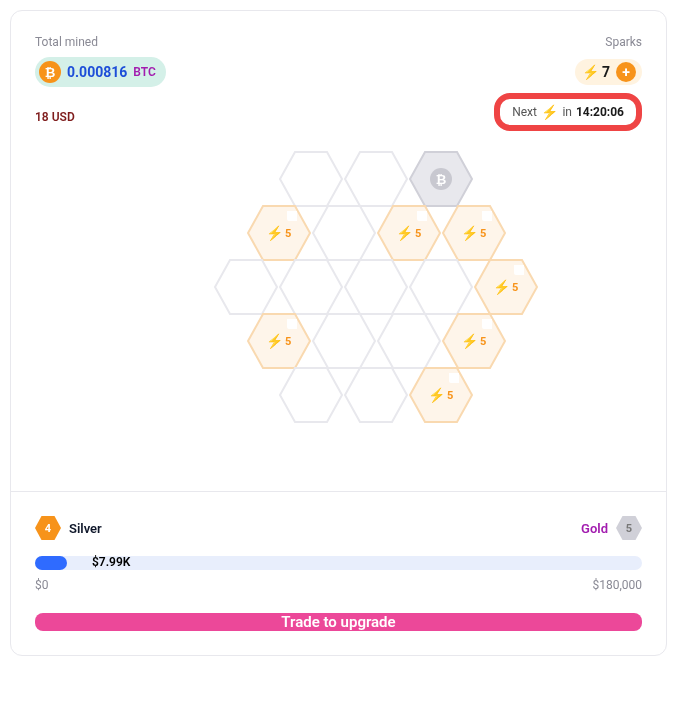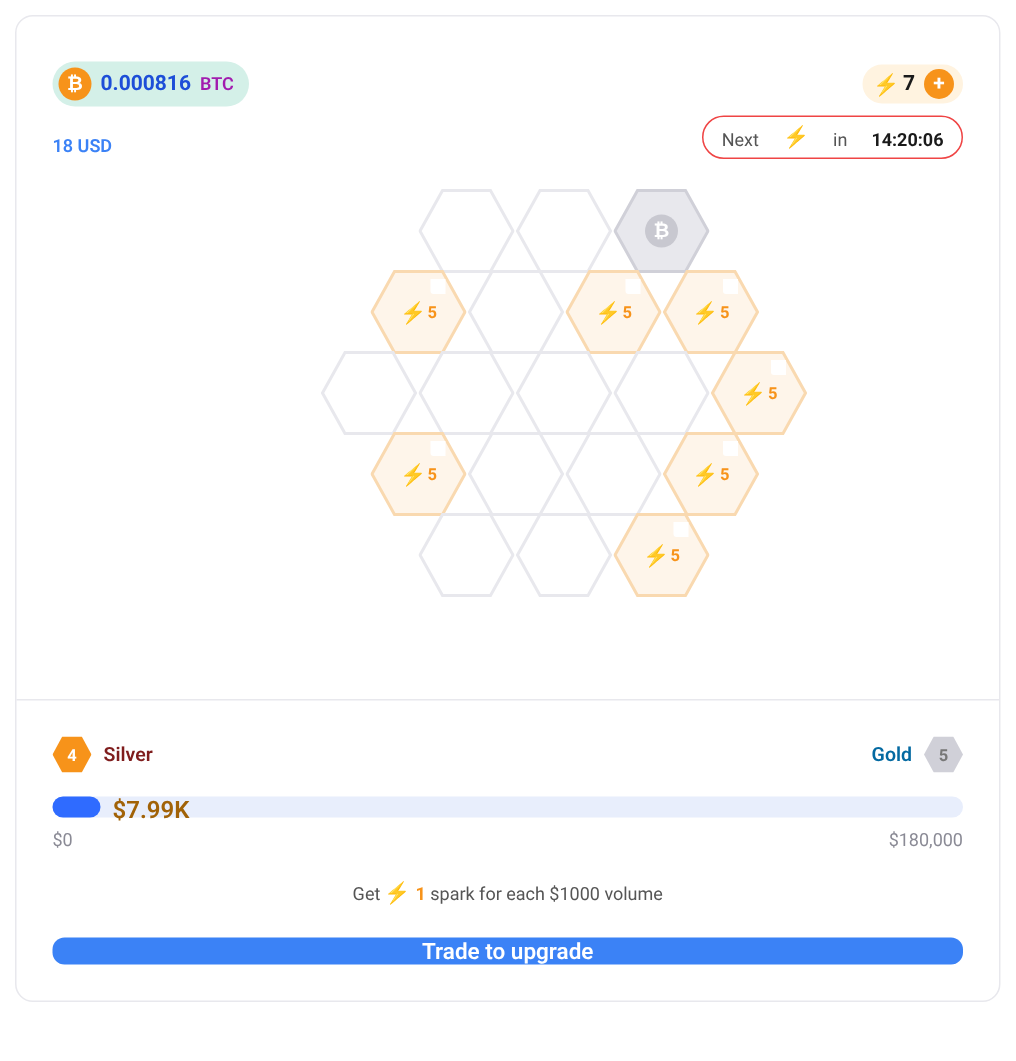--- a/index.html
+++ b/index.html
@@ -11,53 +11,57 @@
 .row{display:flex;justify-content:space-between;align-items:center;margin-top:6px}
 .mined{display:inline-flex;align-items:center;gap:6px;background:#d4f0e8;border-radius:16px;padding:4px 10px 4px 4px}
 .btc-ico{width:22px;height:22px;border-radius:50%;background:#f7931a;display:flex;align-items:center;justify-content:center;color:#fff;font-weight:700;font-size:13px}
 .amt{font-weight:700;font-size:14px;color:#1d4ed8}
 .cur{font-size:12px;color:#a21caf;font-weight:600}
 .sparks-badge{display:flex;align-items:center;gap:6px}
 .pill{display:inline-flex;align-items:center;gap:2px;background:#fff3e0;border-radius:16px;padding:3px 6px 3px 8px}
 .bolt{color:#f7931a;font-size:14px}
 .sparkn{font-weight:700;color:#1a1a1a;font-size:14px;margin-right:4px}
 .plus{width:20px;height:20px;border-radius:50%;background:#f7931a;color:#fff;display:flex;align-items:center;justify-content:center;font-size:14px;font-weight:700;cursor:pointer}
-.usd{font-size:12px;color:#3b82f6;margin-top:10px;font-weight:600}
-.next{font-size:12px;color:#555;border:1px solid #ef4444;border-radius:16px;padding:5px 12px;display:inline-flex;align-items:flex-end;gap:16px}
+.usd{font-size:12px;color:#7f1d1d;margin-top:10px;font-weight:600}
+.next{font-size:12px;color:#555;border:6px solid #ef4444;border-radius:16px;padding:5px 12px;display:inline-flex;align-items:center;gap:4px}
 .next .t{font-weight:700;color:#1a1a1a}
 .honeycomb{position:relative;width:100%;height:300px;margin-top:20px}
 .hex{position:absolute;width:64px;height:56px}
 .hex svg{width:100%;height:100%}
 .hex-fill{fill:#fff;stroke:#e8e8ed;stroke-width:2}
 .hex.active .hex-fill{fill:#fef5ea;stroke:#f9d9b0}
 .hex-inner{position:absolute;top:0;left:0;right:0;bottom:0;display:flex;align-items:center;justify-content:center;font-size:11px;font-weight:700;color:#f7931a;gap:1px}
 .hex.gray .hex-fill{fill:#e8e8ed;stroke:#d0d0d8}
 .gray-ico{width:22px;height:22px;border-radius:50%;background:#c8c8d0;display:flex;align-items:center;justify-content:center;color:#fff;font-weight:700;font-size:13px}
 .corner{position:absolute;top:6px;right:14px;width:10px;height:10px;background:#fff;border-radius:0 0 0 2px}
 .bottom{border-top:1px solid #e8e8ed;padding:24px}
 .level{display:flex;justify-content:space-between;align-items:center;margin-bottom:16px}
 .lv-left,.lv-right{display:flex;align-items:center;gap:8px}
 .hex-badge{position:relative;width:26px;height:24px}
 .hex-badge svg{width:100%;height:100%}
 .hex-badge .n{position:absolute;top:0;left:0;right:0;bottom:0;display:flex;align-items:center;justify-content:center;color:#fff;font-size:11px;font-weight:700}
-.lv-name{font-size:13px;font-weight:600;color:#7f1d1d}
-.lv-right .lv-name{color:#0369a1}
+.lv-name{font-size:13px;font-weight:600;color:#0f172a}
+.lv-right .lv-name{color:#a21caf}
 .prog{position:relative;height:14px;background:#e8eefc;border-radius:8px;margin-bottom:8px}
 .prog-fill{position:absolute;left:0;top:0;bottom:0;background:#2f6bff;border-radius:8px;width:5.3%;min-width:30px}
-.prog-val{position:absolute;left:40px;top:-1px;font-size:16px;font-weight:600;color:#a16207}
+.prog-val{position:absolute;left:57px;top:-1px;font-size:12px;font-weight:600;color:#000000}
 .range{display:flex;justify-content:space-between;font-size:12px;color:#8a8a95;margin-bottom:20px}
 .hint{text-align:center;font-size:12px;color:#555;margin-bottom:20px}
 .hint .b{color:#f7931a;font-weight:700}
-.cta{width:100%;background:#3b82f6;color:#fff;border:none;border-radius:8px;font-size:15px;font-weight:600;cursor:pointer}
+.cta{width:100%;background:#ec4899;color:#fff;border:none;border-radius:8px;font-size:15px;font-weight:600;cursor:pointer}
 </style>
 </head>
 <body>
 
 <div class="card">
   <div class="top">
+    <div class="head">
+      <span class="lbl">Total mined</span>
+      <span class="lbl">Sparks</span>
+    </div>
     <div class="row">
       <div class="mined">
         <span class="btc-ico">₿</span>
         <span class="amt">0.000816</span>
         <span class="cur">BTC</span>
       </div>
       <div class="sparks-badge">
         <span class="pill">
           <span class="bolt">⚡</span>
           <span class="sparkn">7</span>
@@ -183,21 +187,15 @@
       </div>
     </div>
     <div class="prog">
       <div class="prog-fill"></div>
       <span class="prog-val">$7.99K</span>
     </div>
     <div class="range">
       <span>$0</span>
       <span>$180,000</span>
     </div>
-    <div class="hint">
-      <span>Get</span>
-      <span class="bolt">⚡</span>
-      <span class="b">1</span>
-      <span>spark for each $1000 volume</span>
-    </div>
     <button class="cta">Trade to upgrade</button>
   </div>
 </div>
 
 </body></html>

